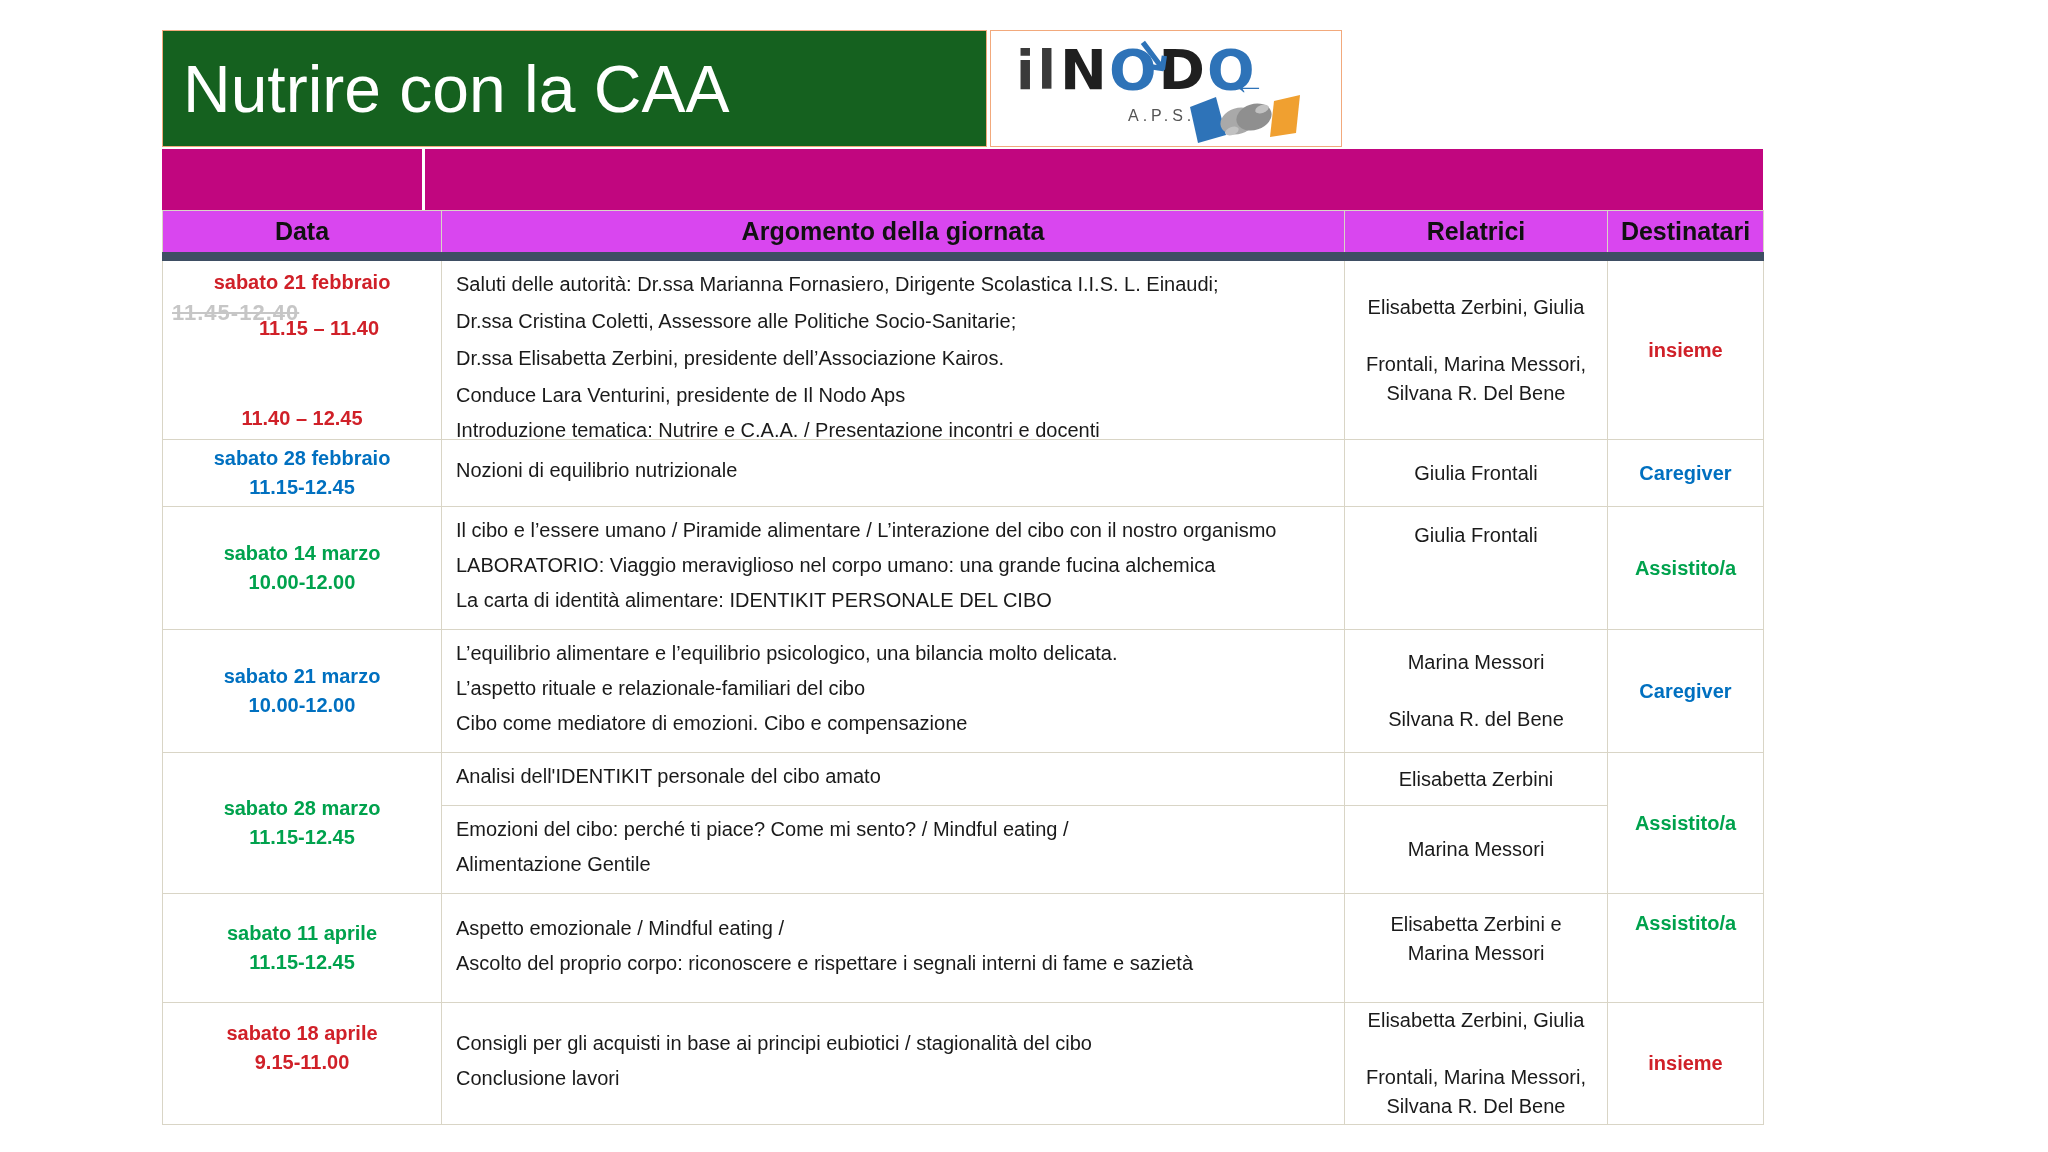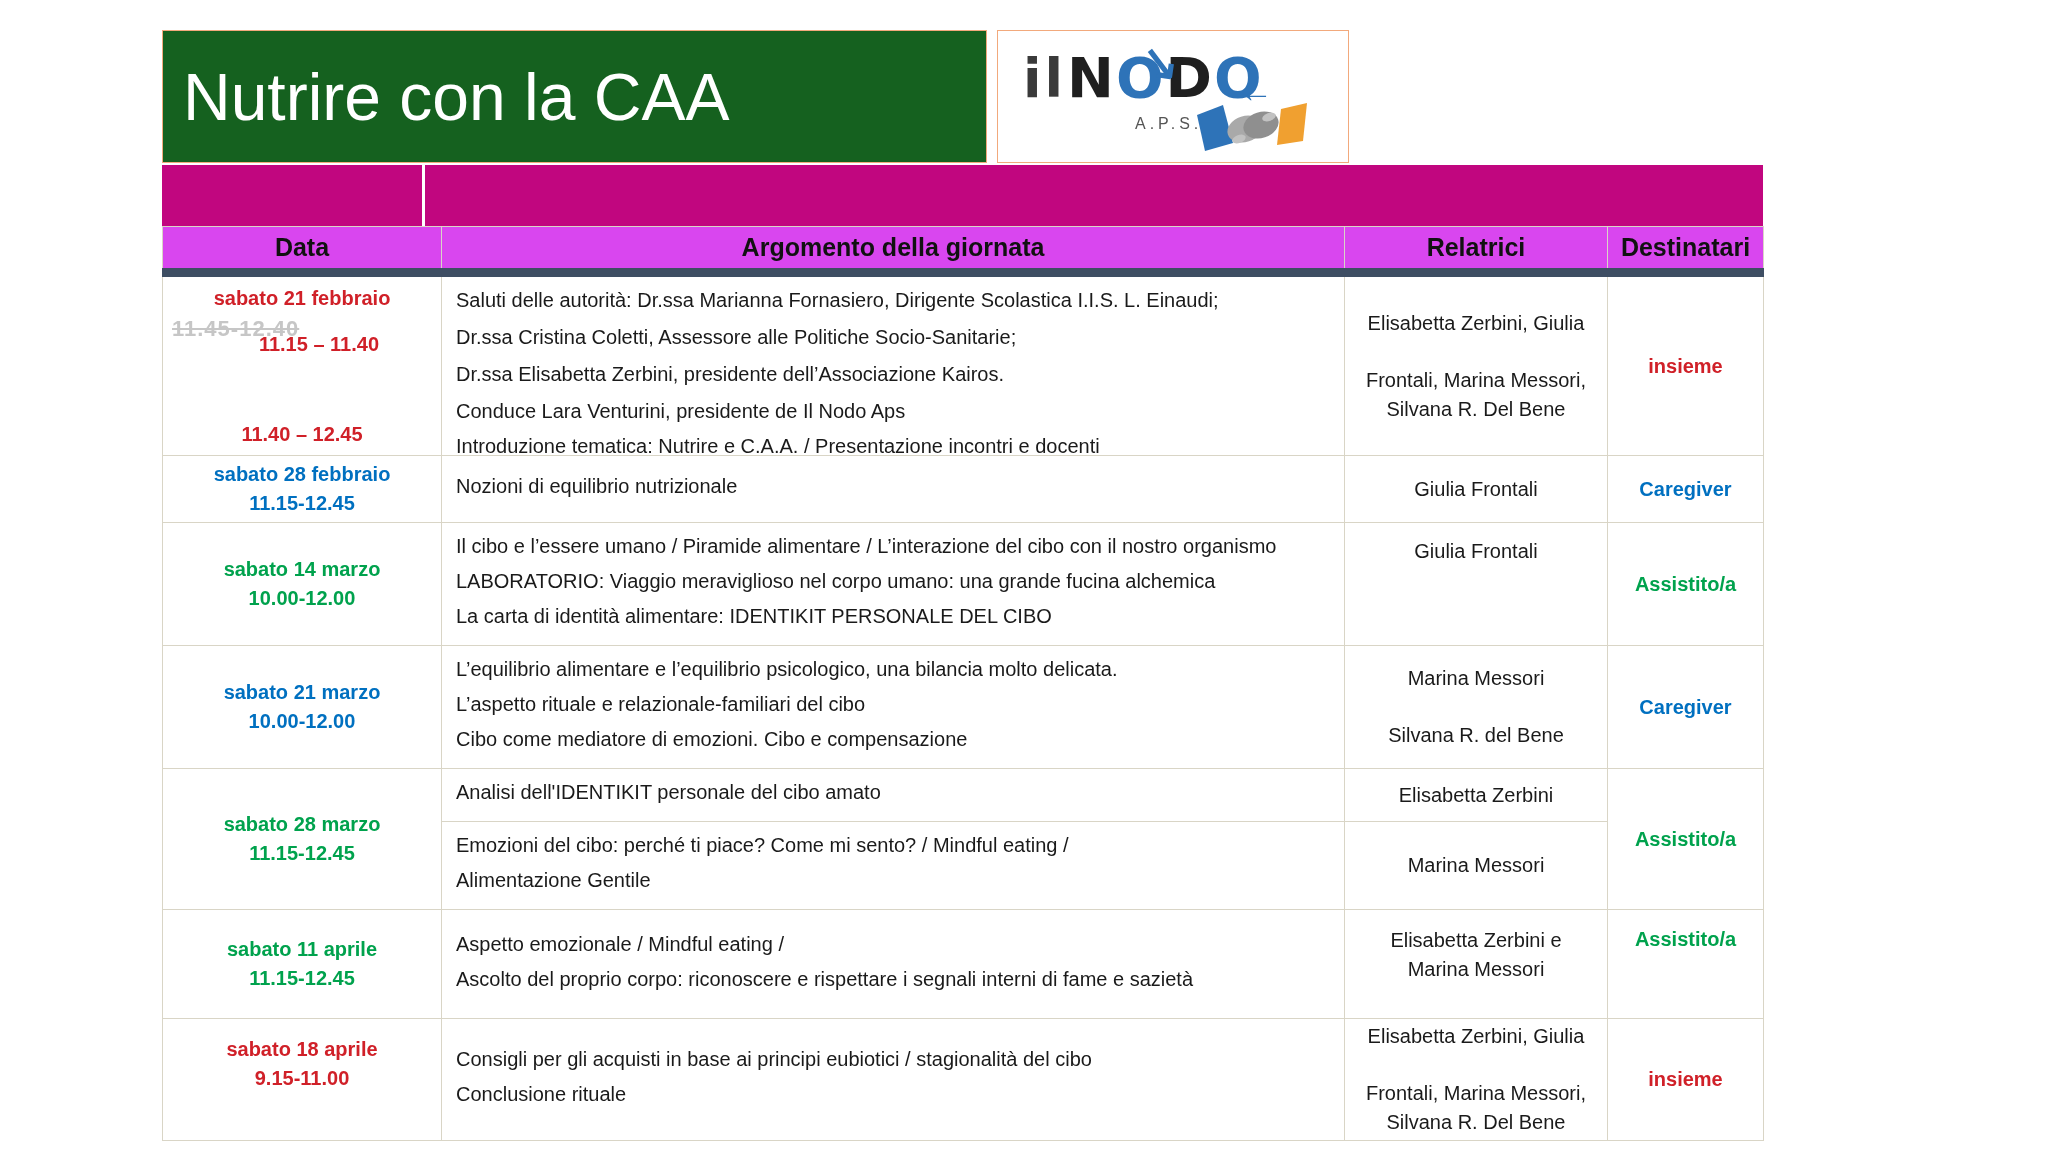--- a/index.html
+++ b/index.html
@@ -1,20 +1,20 @@
 <!DOCTYPE html>
 <html><head>
 <meta charset="utf-8">
 <style>
   html,body{margin:0;padding:0;background:#fff;}
   body{width:2048px;height:1152px;position:relative;font-family:"Liberation Sans",sans-serif;color:#1a1a1a;}
   .page{position:absolute;left:162px;top:30px;width:1601px;}
 
   
-  .header-strip{display:flex;gap:10px;height:133px;}
+  .header-strip{display:flex;gap:3px;height:117px;}
   .hbox{box-sizing:border-box;border:1px solid #f2a97c;background:#fff;}
   .box-title{width:825px;background:#15611f;display:flex;align-items:center;padding-left:20px;}
   .main-title{color:#ffffff;font-size:66px;font-weight:400;letter-spacing:0px;white-space:nowrap;}
   .box-nodo{width:352px;position:relative;display:flex;align-items:center;justify-content:center;}
   .nodo-wrap{position:relative;width:300px;height:120px;}
   .nodo-row{position:absolute;top:8px;left:0;white-space:nowrap;}
   .nodo-il{font-family:"DejaVu Sans",sans-serif;font-size:54px;font-weight:800;color:#3a3a3a;letter-spacing:3px;}
   .nodo-word{font-family:"DejaVu Sans",sans-serif;font-size:56px;font-weight:700;color:#1f1f1f;letter-spacing:2px;margin-left:1px;}
   .nodo-word .b{color:#2e73b8;}
   .nodo-arrow1{position:absolute;top:-2px;left:118px;color:#2e73b8;font-size:46px;font-weight:800;transform:rotate(8deg);}
@@ -225,21 +225,21 @@
         <td class="c-dest green" style="vertical-align:top;padding-top:18px">Assistito/a</td>
       </tr>
 
       <tr style="height:122px">
         <td class="c-data red" style="vertical-align:top;padding-top:16px">
           <div>sabato 18 aprile</div>
           <div>9.15-11.00</div>
         </td>
         <td class="c-arg">
           <div class="arg-line">Consigli per gli acquisti in base ai principi eubiotici / stagionalità del cibo</div>
-          <div class="arg-line">Conclusione rituale</div>
+          <div class="arg-line">Conclusione lavori</div>
         </td>
         <td class="c-rel">
           <div class="rel-line">Elisabetta Zerbini, Giulia</div>
           <div class="rel-line"></div>
           <div class="rel-line">Frontali, Marina Messori,</div>
           <div class="rel-line">Silvana R. Del Bene</div>
         </td>
         <td class="c-dest red dest-up">insieme</td>
       </tr>
 

